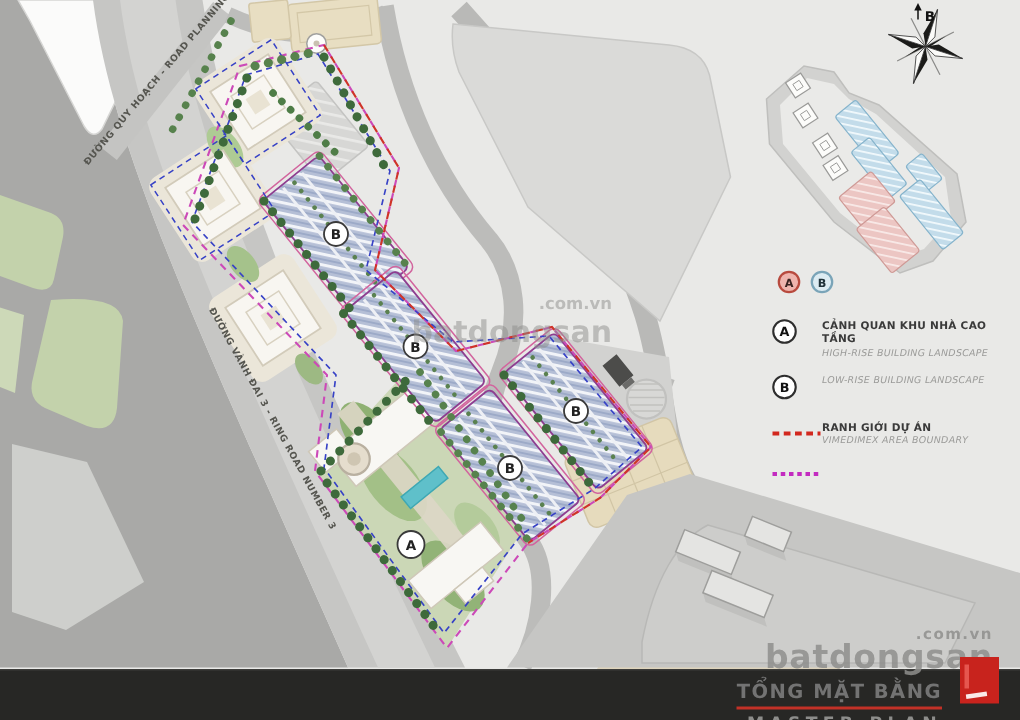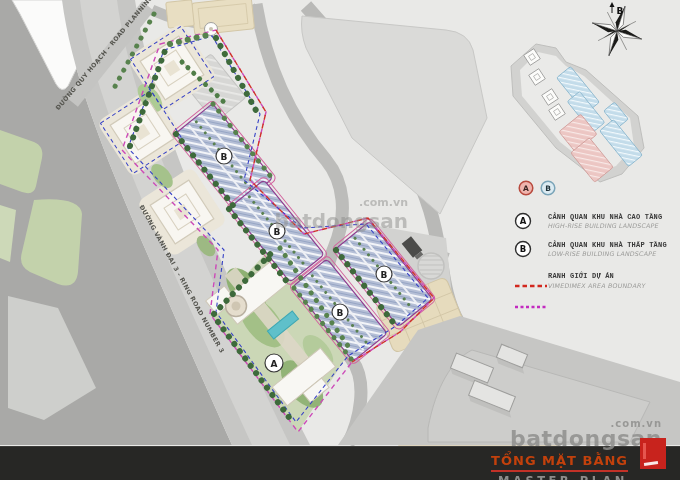--- a/index.html
+++ b/index.html
@@ -7,32 +7,32 @@
          font-family:"DejaVu Sans",sans-serif;}
   .stage svg.map{position:absolute;left:0;top:0;}
   svg text{font-family:"DejaVu Sans",sans-serif;}
   .zl{font-size:9px;font-weight:bold;fill:#222;text-anchor:middle;}
   .roadlbl{font-size:6.2px;font-weight:bold;fill:#55554f;letter-spacing:.4px;text-anchor:middle;}
   .wm-c{fill:#8e8e8c;font-weight:bold;}
   
   .legend{position:absolute;left:514px;top:180px;width:160px;}
   .lg-pair{display:flex;gap:6px;margin:0 0 16px 4px;}
   .lg-row{display:flex;align-items:flex-start;margin-bottom:9px;}
-  .lg-row.dash{margin-top:13px;margin-bottom:13px;align-items:flex-end;}
+  .lg-row.dash{margin-top:13px;margin-bottom:13px;align-items:center;}
   .lg-ic{width:34px;flex:0 0 34px;display:flex;justify-content:flex-start;}
   .lg-tx{padding-top:1px;}
-  .lg-vn{font-size:7px;font-weight:bold;color:#3a3a3a;letter-spacing:.2px;line-height:1.35;font-family:Liberation Mono, monospace;}
+  .lg-vn{font-size:7px;font-weight:bold;color:#3a3a3a;letter-spacing:.2px;line-height:1.35;}
   .lg-en{font-size:6.3px;font-style:italic;color:#9b9b99;letter-spacing:.2px;line-height:1.3;}
   
   .footer-bar{position:absolute;left:0;top:446px;width:680px;height:34px;background:#272725;border-top:1px solid #3c3c3a;}
   .wm-footer{position:absolute;right:18px;top:419px;text-align:right;color:#8f8f8d;opacity:.85;line-height:.95;}
   .wm-suffix{display:block;font-size:10px;font-weight:bold;letter-spacing:1px;}
   .wm-brand{display:block;font-size:22px;font-weight:bold;letter-spacing:.5px;}
   .footer-title{position:absolute;right:52px;top:450px;text-align:right;}
-  .ft-vn{font-size:13px;font-weight:bold;color:#c2410c;letter-spacing:1px;display:inline-block;
+  .ft-vn{font-size:13px;font-weight:bold;color:#737373;letter-spacing:1px;display:inline-block;
          border-bottom:2px solid #c23127;padding-bottom:2px;}
   .ft-en{font-size:11.5px;font-weight:bold;color:#8d8d8b;letter-spacing:3.5px;margin-top:2px;}
   .footer-logo{position:absolute;right:14px;top:438px;width:26px;height:31px;background:#c8231d;overflow:hidden;}
   .logo-notch{position:absolute;left:4px;bottom:4px;width:14px;height:3px;background:#fff;opacity:.9;transform:rotate(-8deg);}
   .logo-notch2{position:absolute;left:3px;top:5px;width:3px;height:16px;background:#e6564f;}
 </style>
 </head>
 <body>
 
 <div class="stage">
@@ -367,21 +367,20 @@
   </div>
 
   <div class="lg-row">
     <div class="lg-ic">
           <svg width="18" height="18">
       <circle cx="9" cy="9" r="7.5" fill="#fff" stroke="#2e2e2e" stroke-width="1.4"></circle>
       <text x="9" y="12.2" font-size="8.5" font-weight="bold" fill="#111" text-anchor="middle">B</text>
     </svg>
         </div>
     <div class="lg-tx">
-      <div class="lg-vn">CẢNH QUAN KHU NHÀ THẤP TẦNG</div>
       <div class="lg-en">LOW-RISE BUILDING LANDSCAPE</div>
     </div>
   </div>
 
   <div class="lg-row dash">
     <div class="lg-ic">
           <svg width="34" height="8">
       <line x1="1" y1="4" x2="33" y2="4" stroke-width="2.6" stroke-dasharray="4.5 3" stroke="#d2281e"></line>
     </svg>
         </div>

